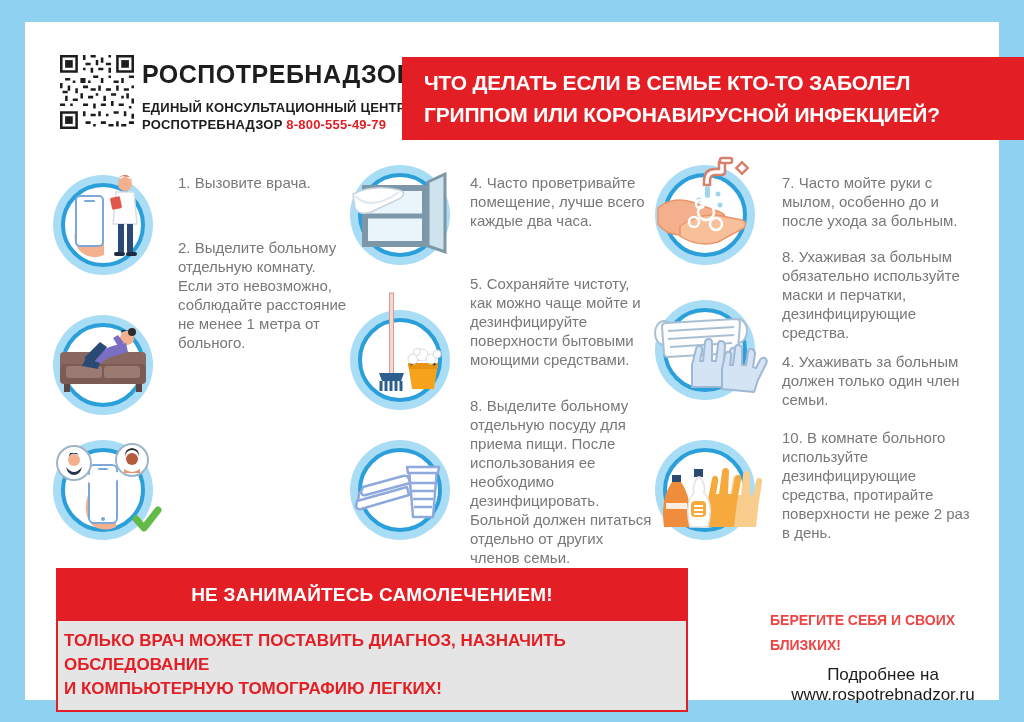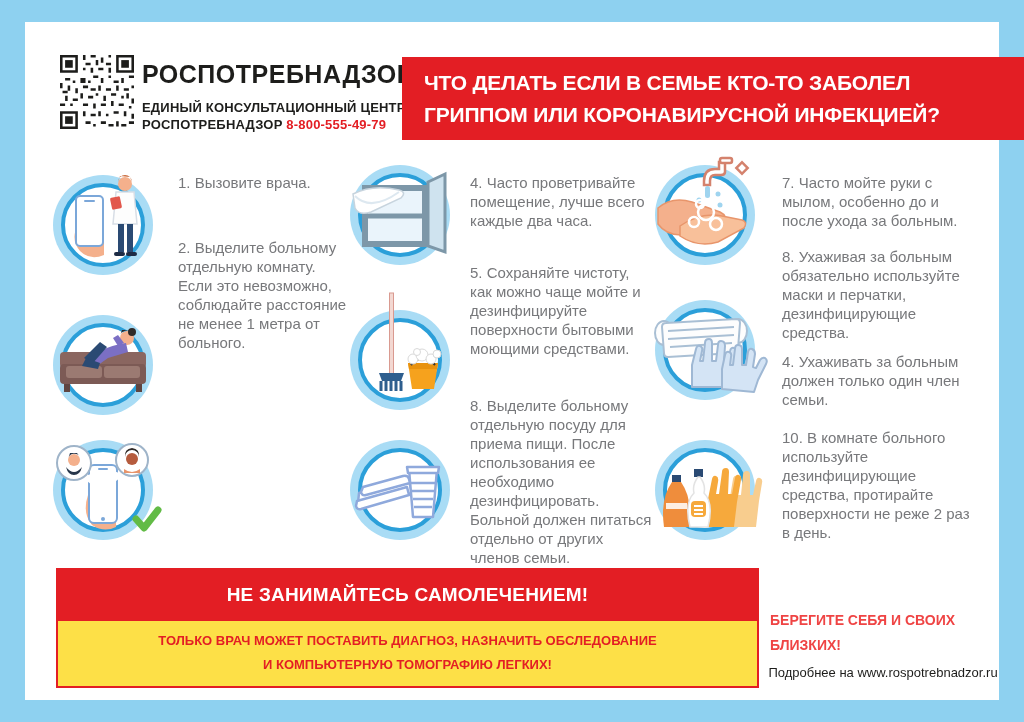--- a/index.html
+++ b/index.html
@@ -19,27 +19,27 @@
 
   
   .item-text{font-size:15px;line-height:19px;color:#77787b;}
   .w1{width:176px;} .w2{width:184px;} .w3{width:192px;}
 
   
   .icon{width:110px;height:110px;}
   .icon svg{overflow:visible;}
 
   
-  .warning{left:31px;top:546px;width:703px;border:2px solid #e31e24;box-sizing:border-box;background:#fde047;}
+  .warning{left:31px;top:546px;width:632px;border:2px solid #e31e24;box-sizing:border-box;background:#e5e5e5;}
   .warning-head{background:#e31e24;color:#fff;font-weight:bold;font-size:19px;text-align:center;
                 padding:14px 0 15px 0;letter-spacing:.2px;}
-  .warning-body{color:#e31e24;font-weight:bold;font-size:13px;line-height:24px;text-align:center;padding:8px 6px 9px 6px;}
+  .warning-body{color:#e31e24;font-weight:bold;font-size:17px;line-height:24px;padding:8px 6px 9px 6px;}
 
   .slogan{left:745px;top:586px;width:228px;color:#ef4444;font-weight:bold;font-size:14px;line-height:25px;}
-  .more-info{left:733px;top:643px;width:250px;text-align:center;color:#1d1d1b;font-size:13px;}
+  .more-info{left:733px;top:643px;width:250px;text-align:center;color:#1d1d1b;font-size:17px;}
 </style>
 </head>
 <body>
 
 <div class="frame">
   <div class="poster">
 
     <svg class="abs qr" viewBox="0 0 29 29">
       <rect width="29" height="29" fill="#fff"></rect>
       <g fill="#1d1d1b">
@@ -233,21 +233,21 @@
             <line x1="44" y1="75" x2="53" y2="75"></line>
             <line x1="44" y1="79" x2="53" y2="79"></line>
           </g>
       </svg>
     </div>
 
     <div class="abs item-text w1" style="left:153px;top:151px">1. Вызовите врача.</div>
     <div class="abs item-text w1" style="left:153px;top:216px">2. Выделите больному отдельную комнату. Если это невозможно, соблюдайте расстояние не менее 1 метра от больного.</div>
 
     <div class="abs item-text w2" style="left:445px;top:151px">4. Часто проветривайте помещение, лучше всего каждые два часа.</div>
-    <div class="abs item-text w2" style="left:445px;top:241px">5. Сохраняйте чистоту, как можно чаще мойте и дезинфицируйте поверхности бытовыми моющими средствами.</div>
+    <div class="abs item-text w2" style="left:445px;top:252px">5. Сохраняйте чистоту, как можно чаще мойте и дезинфицируйте поверхности бытовыми моющими средствами.</div>
     <div class="abs item-text w2" style="left:445px;top:374px">8. Выделите больному отдельную посуду для приема пищи. После использования ее необходимо дезинфицировать. Больной должен питаться отдельно от других членов семьи.</div>
 
     <div class="abs item-text w3" style="left:757px;top:151px">7. Часто мойте руки с мылом, особенно до и после ухода за больным.</div>
     <div class="abs item-text w3" style="left:757px;top:225px">8. Ухаживая за больным обязательно используйте маски и перчатки, дезинфицирующие средства.</div>
     <div class="abs item-text w3" style="left:757px;top:330px">4. Ухаживать за больным должен только один член семьи.</div>
     <div class="abs item-text w3" style="left:757px;top:406px">10. В комнате больного используйте дезинфицирующие средства, протирайте поверхности не реже 2 раз в день.</div>
 
     <div class="abs warning">
       <div class="warning-head">НЕ ЗАНИМАЙТЕСЬ САМОЛЕЧЕНИЕМ!</div>
       <div class="warning-body">

